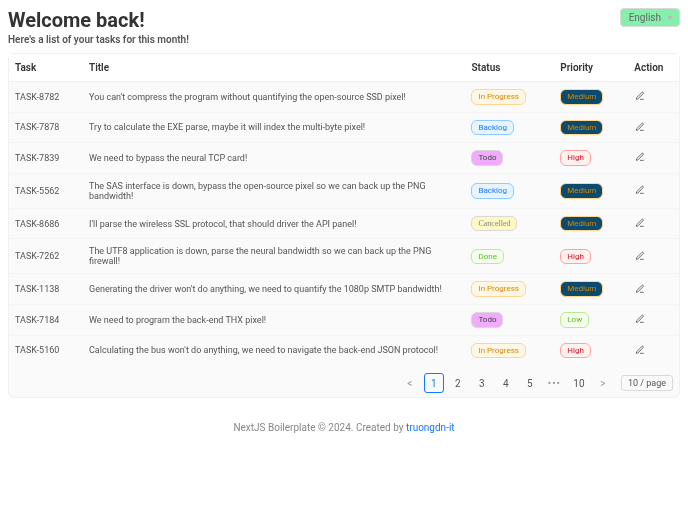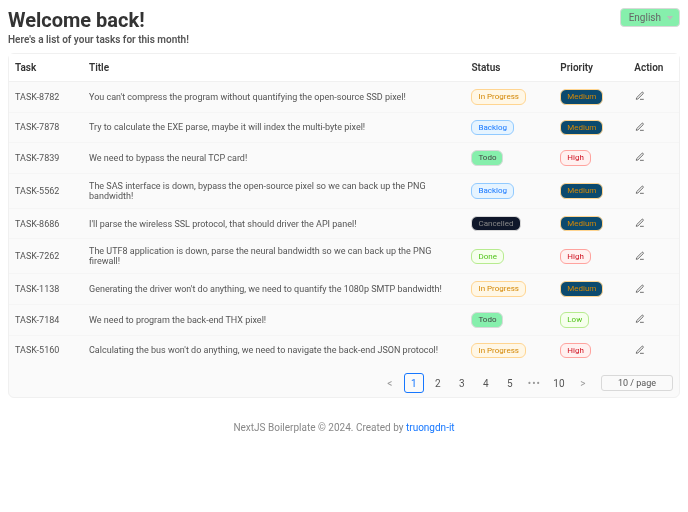--- a/index.html
+++ b/index.html
@@ -72,22 +72,22 @@
     .tag {
       display: inline-block;
       font-size: 8px;
       padding: 2px 6px;
       border-radius: 6px;
       border: 1px solid;
       line-height: 1.2;
     }
     .tag-inprogress { color: #d48806; border-color: #ffd591; background: #fff7e6; }
     .tag-backlog    { color: #1677ff; border-color: #91caff; background: #e6f4ff; }
-    .tag-todo       { color: #444;    border-color: #d9d9d9; background: #86efac; }
-    .tag-cancelled  { color: #888;    border-color: #d9d9d9; background: #0f172a; }
+    .tag-todo       { color: #444;    border-color: #d9d9d9; background: #f0abfc; }
+    .tag-cancelled  { color: #888;    border-color: #d9d9d9; background: #fef9c3; font-family: Liberation Serif, serif; }
     .tag-done       { color: #52c41a; border-color: #b7eb8f; background: #f6ffed; }
     .tag-medium     { color: #d48806; border-color: #ffd591; background: #0c4a6e; }
     .tag-high       { color: #cf1322; border-color: #ffa39e; background: #fff1f0; }
     .tag-low        { color: #52c41a; border-color: #b7eb8f; background: #f6ffed; }
     .edit-icon {
       width: 12px; height: 12px;
       display: inline-flex; align-items: center; justify-content: center;
       color: #555; cursor: pointer;
     }
     .edit-icon svg { width: 10px; height: 10px; }
@@ -109,21 +109,21 @@
       color: #555;
       cursor: pointer;
       padding: 0 3px;
     }
     .page-btn.active { border-color: #1677ff; color: #1677ff; }
     .page-btn.nav { color: #999; }
     .page-btn.ellipsis { cursor: default; color: #999; letter-spacing: 1px; }
     .page-size {
       border: 1px solid #d9d9d9;
       border-radius: 3px;
-      padding: 2px 16px;
+      padding: 2px 6px;
       font-size: 9px;
       margin-left: 4px;
       color: #555;
     }
     .footer {
       text-align: center;
       font-size: 10px;
       color: #888;
       margin-top: 24px;
     }

